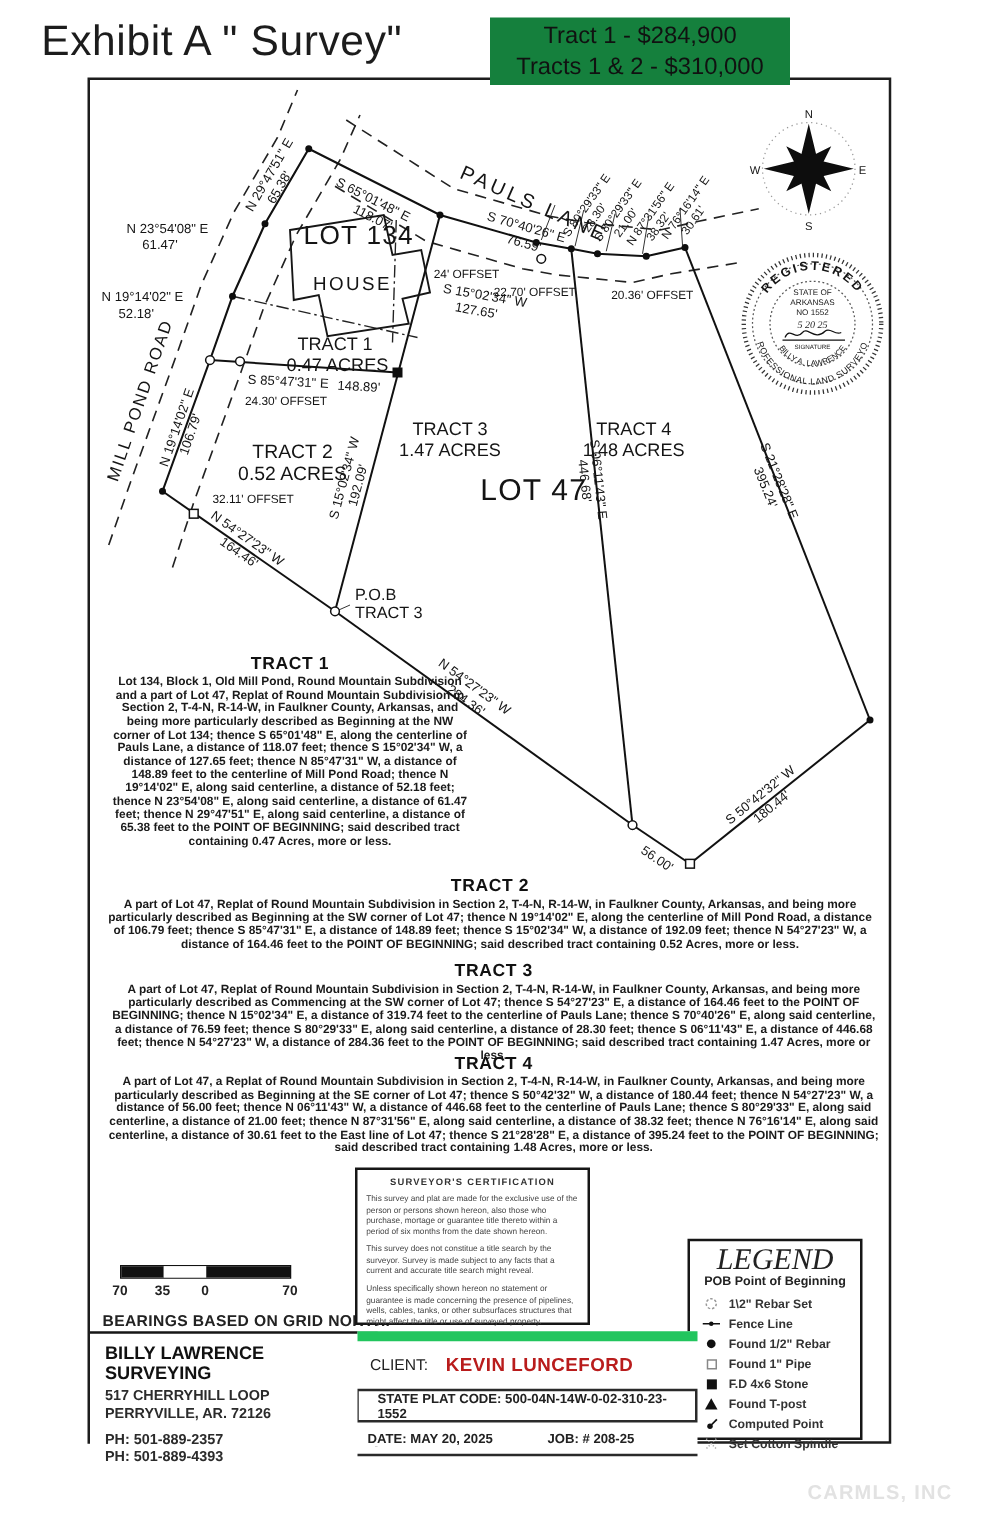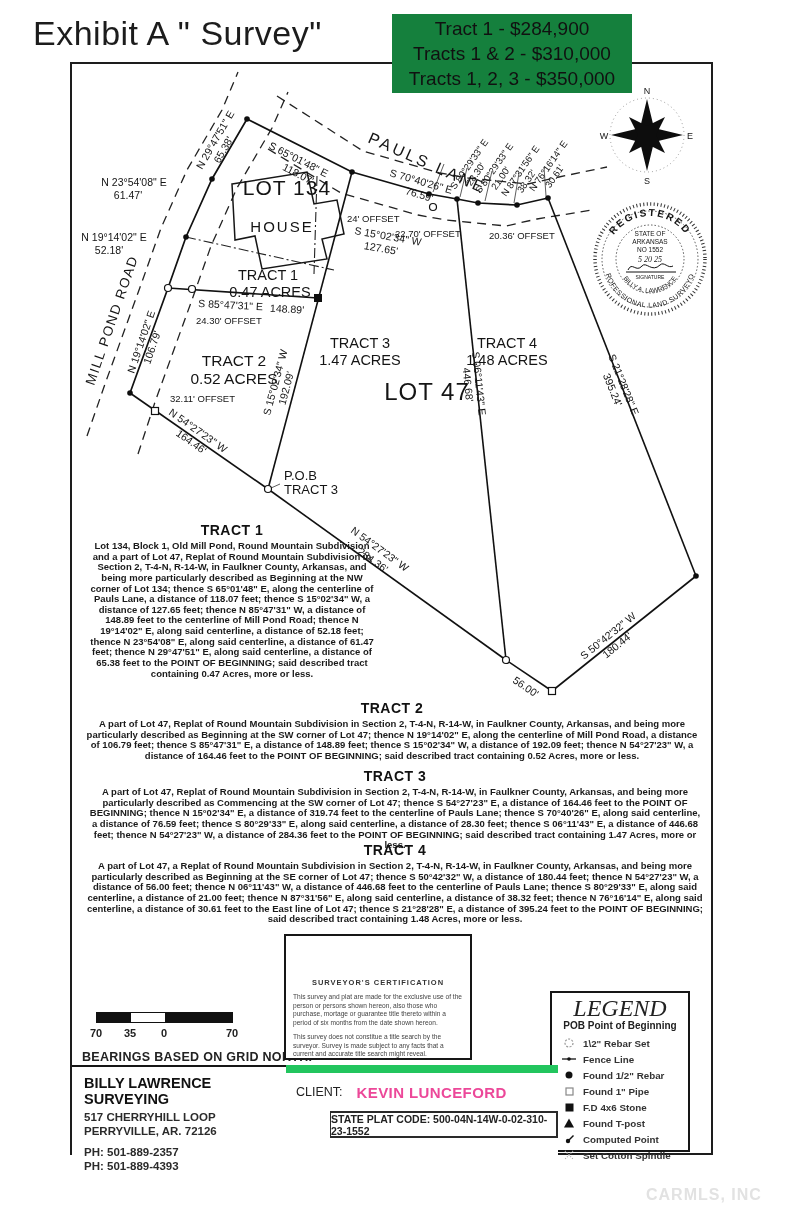--- a/index.html
+++ b/index.html
@@ -10,56 +10,55 @@
   }
   .title { position:absolute; left:33px; top:14px; font-size:34px; letter-spacing:0.5px; color:#1c1c1c; z-index:6; }
   .prices { position:absolute; left:392px; top:14px; width:240px; text-align:center; font-size:19px; line-height:25px; color:#111; background:#15803d; z-index:6; padding:2px 4px; }
   .sheet { position:absolute; left:70px; top:62px; width:643px; height:1093px; border:2px solid #1d1d1d; }
   .plat-svg { position:absolute; left:0; top:0; z-index:1; }
   .svgtxt { font-family:"Liberation Sans", sans-serif; fill:#141414; }
   .desc { position:absolute; z-index:2; }
   .desc h3 { font-size:14px; font-weight:bold; text-align:center; color:#111; margin-bottom:3px; letter-spacing:0.5px;}
   .desc p { font-size:9.5px; font-weight:bold; line-height:1.12; color:#1a1a1a;text-align:center; }
   .cert { position:absolute; left:212px; top:870px; width:188px; height:126px; border:2px solid #161616; background:#fff; padding:5px 7px; z-index:3; }
-  .cert h4 { font-size:7.5px; font-weight:bold; text-align:center; letter-spacing:1px; color:#333;margin-top:37px; }
+  .cert h4 { font-size:7.5px; font-weight:bold; text-align:center; letter-spacing:1px; color:#333; }
   .cert p { font-size:6.6px; line-height:1.3; color:#444; margin-top:6px; }
   .scalebar { position:absolute; left:24px; top:948px; width:137px; height:11px; border:1px solid #111; display:flex; z-index:2; }
   .scalebar .seg { height:100%; }
   .scale-label { position:absolute; width:22px; text-align:center; top:963px; font-size:11px; font-weight:bold; color:#222; z-index:2; }
   .bearing-note { position:absolute; left:10px; top:986px; font-size:12.5px; font-weight:bold; color:#222; letter-spacing:0.3px; z-index:2; }
   .legend { position:absolute; left:478px; top:927px; width:140px; height:161px; border:2px solid #161616; background:#fff; padding:3px 4px; z-index:3; }
   .legend .lg-title { font-family:"Liberation Serif", serif; font-style:italic; font-size:24px; text-align:center; color:#222; line-height:24px; }
   .legend .lg-pob { font-size:10px; font-weight:bold; text-align:center; color:#222; margin-bottom:4px; }
   .legend .lg-row { display:flex; align-items:center; gap:7px; height:16px; padding-left:6px; }
   .legend .lg-row span { font-size:9.8px; font-weight:bold; color:#333; }
   .legend svg { flex:0 0 14px; }
   .firm { position:absolute; left:0px; top:1001px; width:230px; height:92px; border-top:2px solid #161616; border-right:2px solid #161616; padding:8px 0 0 12px; z-index:3; background:#fff; }
   .firm .name { font-size:14.5px; font-weight:bold; color:#111; margin-bottom:4px; }
   .firm .line { font-size:11.5px; font-weight:bold; color:#2b2b2b; line-height:13.5px; }
   .firm .gap { height:8px; }
   .jobarea { position:absolute; left:214px; top:1001px; width:272px; height:92px; border-top:8px solid #22c55e; z-index:3; background:#fff; }
   .jobarea .client-row { height:38px; display:flex; align-items:center; padding-left:10px; gap:14px; }
   .jobarea .client-label { font-size:12.5px; color:#222; }
-  .jobarea .client-name { font-size:15px; font-weight:bold; color:#ec4899; letter-spacing:0.4px; }
-  .jobarea .plat-row { height:27px; border:2px solid #2a2a2a; border-left:1px solid #2a2a2a; display:flex; align-items:center; padding-left:0; font-size:10.5px; font-weight:bold; color:#222;margin-left:44px; }
+  .jobarea .client-name { font-size:15px; font-weight:bold; color:#b91c1c; letter-spacing:0.4px; }
+  .jobarea .plat-row { height:27px; border:2px solid #2a2a2a; border-left:1px solid #2a2a2a; display:flex; align-items:center; padding-left:15px; font-size:10.5px; font-weight:bold; color:#222; }
   .jobarea .date-row { height:27px; border-bottom:2px solid #2a2a2a; display:flex; align-items:center; padding-left:8px; font-size:10.5px; font-weight:bold; color:#222; position:relative; }
   .jobarea .job-no { position:absolute; left:152px; }
   .watermark { position:absolute; left:646px; top:1186px; font-size:16px; font-weight:bold; letter-spacing:1px; color:#e2e2e2; z-index:7; }
 </style>
 </head>
 <body>
 
 <div class="page">
 
   <div class="title">Exhibit A " Survey"</div>
 
   <div class="prices">
     <div>Tract 1 - $284,900</div>
     <div>Tracts 1 &amp; 2 - $310,000</div>
-    <div>Tracts 1, 2, 3 - $350,000</div>
   </div>
 
   <div class="sheet">
 
     <svg class="plat-svg" width="643" height="655" viewBox="0 0 643 655">
       <defs>
         <path id="sealTop" d="M537,180 A44,44 0 0,1 619,180"></path>
         <path id="sealBottom" d="M534,211 A46,46 0 0,0 622,211"></path>
         <path id="sealInnerBottom" d="M551,214 A32,32 0 0,0 605,214"></path>
       </defs>
@@ -353,19 +352,23 @@
       <div class="line">PH:  501-889-2357</div>
       <div class="line">PH:  501-889-4393</div>
     </div>
 
     <div class="jobarea">
       <div class="client-row">
         <span class="client-label">CLIENT:</span>
         <span class="client-name">KEVIN LUNCEFORD</span>
       </div>
       <div class="plat-row">STATE PLAT CODE:  500-04N-14W-0-02-310-23-1552</div>
+      <div class="date-row">
+        <span>DATE:  MAY 20, 2025</span>
+        <span class="job-no">JOB: #   208-25</span>
+      </div>
     </div>
 
   </div>
 
   <div class="watermark">CARMLS, INC</div>
 
 </div>
 
 </body></html>

